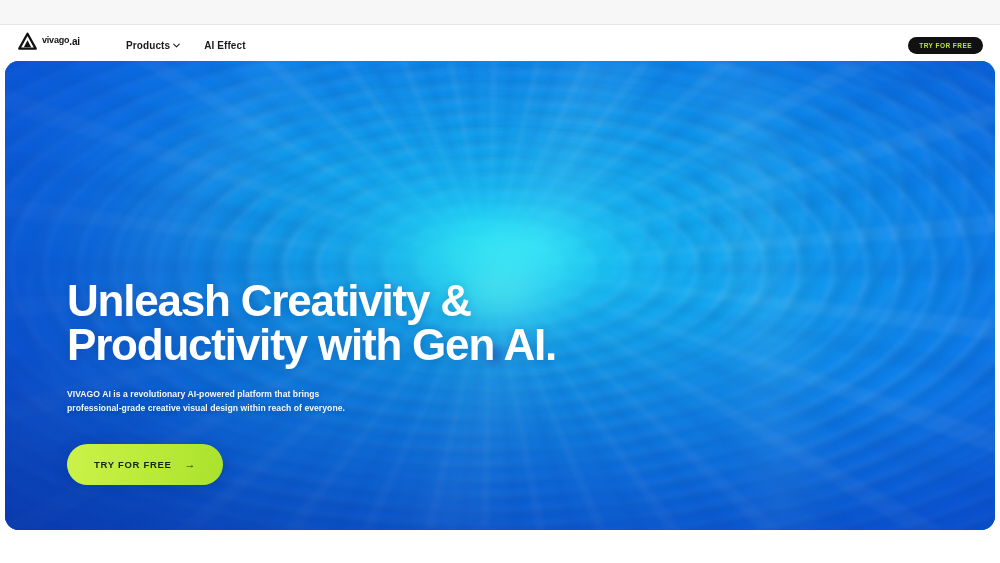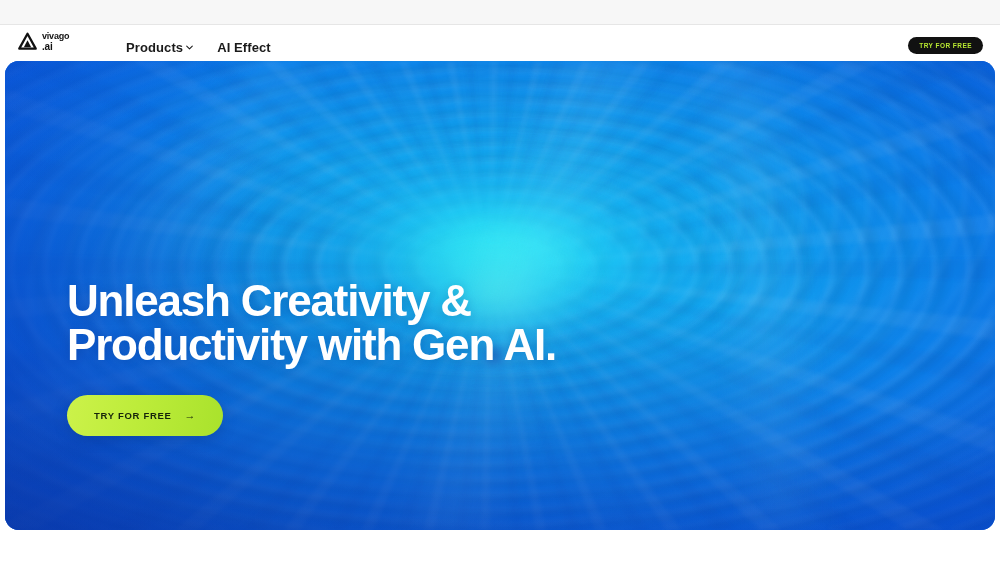--- a/index.html
+++ b/index.html
@@ -27,38 +27,38 @@
     display:flex; align-items:center;
   }
 
   #brand {
     position:absolute; left:17px; top:31px;
     display:flex; align-items:center; gap:4px;
     cursor:pointer;
   }
   #brand-mark { width:21px; height:21px; display:block; }
   #brand-words {
-    display:flex; flex-direction:column;
+    display:flex; 
     line-height:1.0;
   }
   #brand-name {
     font-size:9px; font-weight:bold; color:#111111;
     letter-spacing:-0.2px;
   }
   #brand-suffix {
     font-size:10px; font-weight:bold; color:#111111;
     letter-spacing:-0.2px; margin-top:1px;
   }
 
   #nav-links {
     position:absolute; left:126px; top:40px;
     display:flex; align-items:center; gap:24px;
   }
   .nav-link {
-    font-size:13px; font-weight:bold; color:#1a1a1a;
+    font-size:10px; font-weight:bold; color:#1a1a1a;
     letter-spacing:0.1px;
     display:flex; align-items:center; gap:3px;
     cursor:pointer; white-space:nowrap;
   }
   .chev { display:block; }
 
   #nav-cta {
     position:absolute; right:17px; top:37px;
     background:#111111; color:#b9e831;
     border:none; border-radius:999px;
@@ -260,18 +260,20 @@
     <div class="layer l-core2"></div>
     <div class="layer l-pupil"></div>
     <div class="layer l-silk"></div>
     <div class="layer l-wash"></div>
     <div class="layer l-vig"></div>
   </div>
 
   <div id="hero-copy">
     <h1 id="headline">Unleash Creativity &amp;
 Productivity with Gen AI.</h1>
+    <p id="subhead">VIVAGO AI is a revolutionary AI-powered platform that brings
+professional-grade creative visual design within reach of everyone.</p>
     <button id="hero-cta">
       <span>TRY FOR FREE</span>
       <span id="hero-cta-arrow">→</span>
     </button>
   </div>
 </section>
 
 </body></html>

